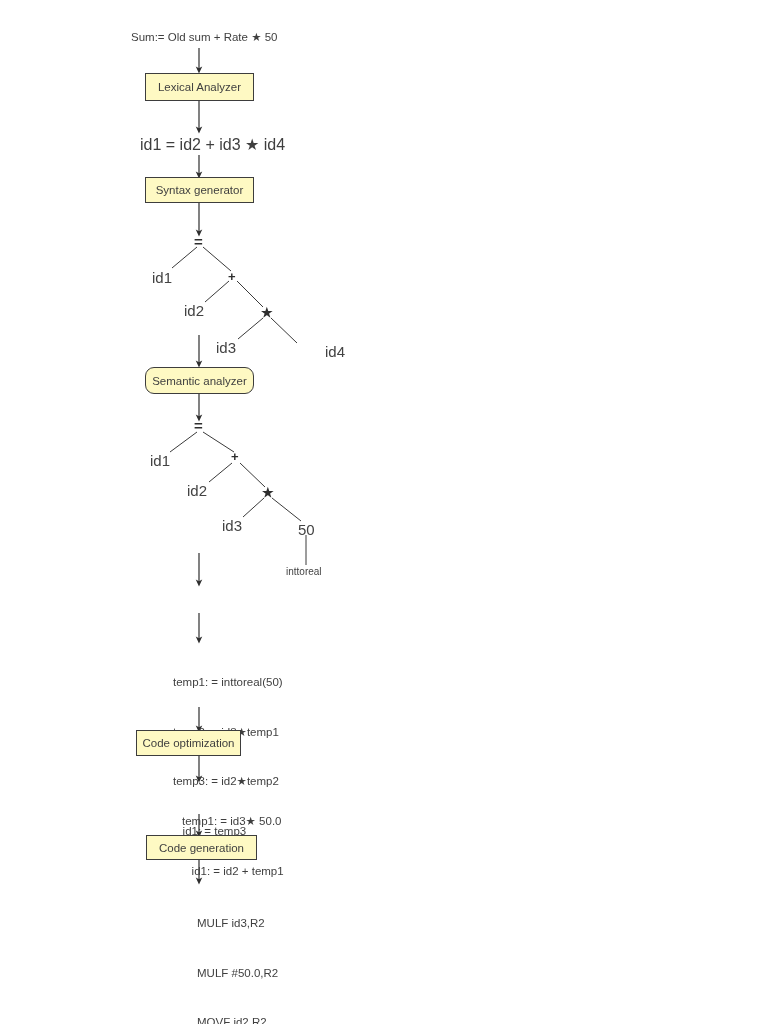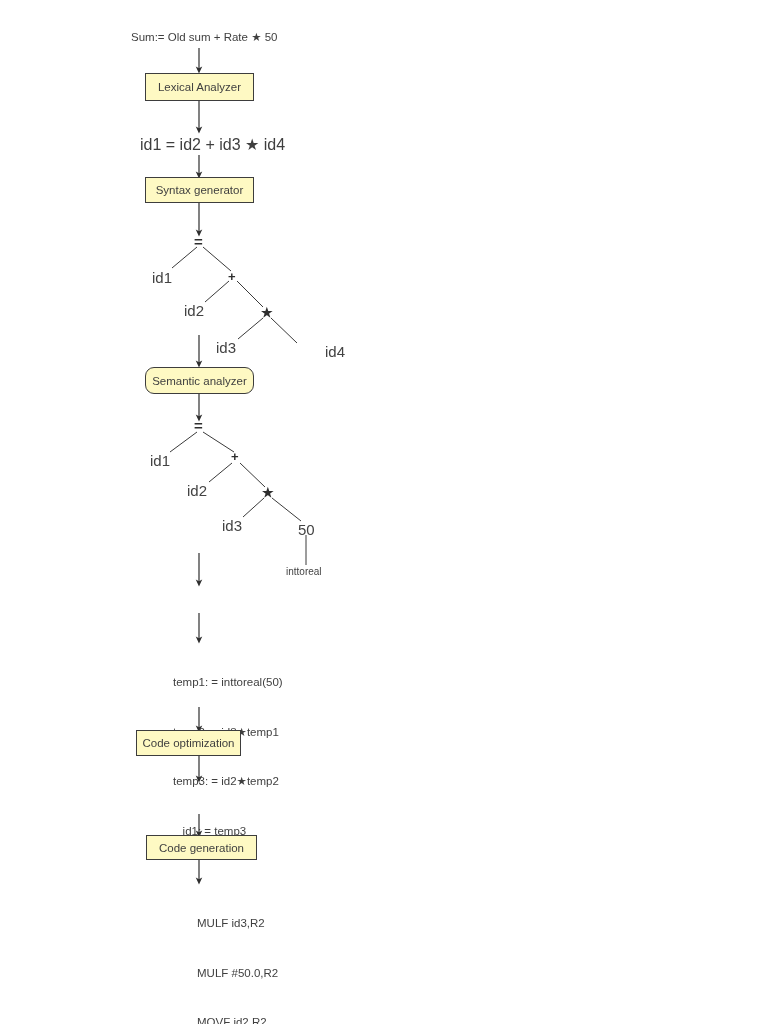--- a/index.html
+++ b/index.html
@@ -162,20 +162,24 @@
 
   <div class="code-block" style="left:134px; top:641px;">
     <div>temp1: = inttoreal(50)</div>
     <div>temp2: = id3★temp1</div>
     <div>temp3: = id2★temp2</div>
     <div>   id1: = temp3</div>
   </div>
 
   <div class="phase-box" style="left:136px; top:730px; width:105px; height:26px;">Code optimization</div>
 
+  <div class="code-block" style="left:143px; top:780px;">
+    <div>temp1: = id3★ 50.0</div>
+    <div>   id1: = id2 + temp1</div>
+  </div>
 
   <div class="phase-box" style="left:146px; top:835px; width:111px; height:25px;">Code generation</div>
 
   <div class="code-block" style="left:158px; top:882px;">
     <div>MULF id3,R2</div>
     <div>MULF #50.0,R2</div>
     <div>MOVF id2,R2</div>
     
     
   </div>

